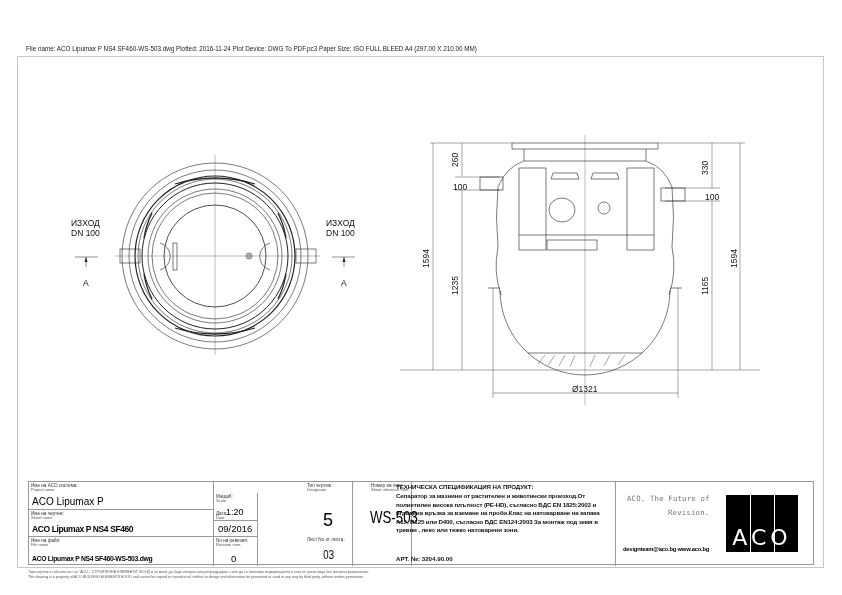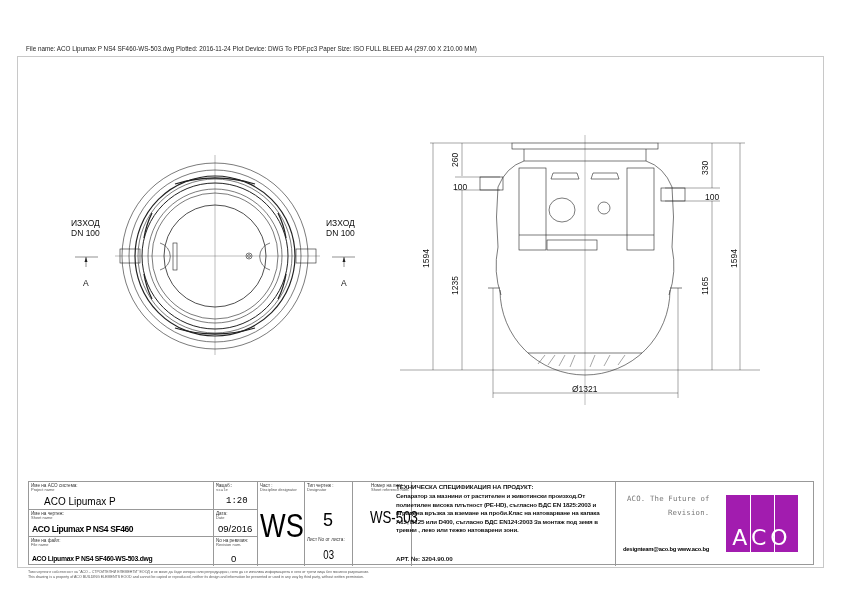--- a/index.html
+++ b/index.html
@@ -11,21 +11,21 @@
   .cell { position:absolute; box-sizing:border-box; border-right:1px solid #999; border-bottom:1px solid #999; }
   .lbl { position:absolute; left:2px; top:1px; font-size:4.6px; line-height:5px; color:#333; }
   .lbl2 { position:absolute; left:2px; top:6px; font-size:4px; line-height:4.5px; color:#555; }
   .val { position:absolute; font-size:10px; color:#000; white-space:nowrap; }
   .spec-title { position:absolute; left:396px; top:483px; font-size:6.2px; font-weight:bold; font-family:"Liberation Sans Narrow","Liberation Sans", sans-serif; letter-spacing:-0.1px; }
   .spec-body { position:absolute; left:396px; top:492px; width:216px; font-size:6.2px; line-height:8.6px; font-weight:bold; letter-spacing:-0.15px; }
   .spec-art { position:absolute; left:396px; top:555px; font-size:6.2px; font-weight:bold; }
   .tagline1 { position:absolute; left:627px; top:494px; font-size:7.3px; color:#777; font-family:"DejaVu Sans Mono", monospace; letter-spacing:0.2px; }
   .tagline2 { position:absolute; left:668px; top:508px; font-size:7.3px; color:#777; font-family:"DejaVu Sans Mono", monospace; letter-spacing:0.2px; }
   .contact { position:absolute; left:623px; top:546px; font-size:5.8px; color:#000; font-weight:bold; letter-spacing:-0.2px; }
-  .logo { position:absolute; left:726px; top:495px; width:72px; height:57px; background:#a21caf; }
+  .logo { position:absolute; left:726px; top:495px; width:72px; height:57px; background:#000000; }
   .logo .bar { position:absolute; top:0; width:1px; height:57px; background:#fff; }
   .logo .txt { position:absolute; left:2px; top:30px; width:68px; text-align:center; color:#fff; font-size:22px; letter-spacing:4px; font-family:"DejaVu Sans", sans-serif; }
   .footer { position:absolute; left:28px; top:570px; font-size:3.6px; line-height:4.6px; color:#555; white-space:nowrap; }
   .dimtxt { font-family:"Liberation Sans", sans-serif; font-size:8.5px; fill:#111; }
 </style>
 </head>
 <body>
 
 <div class="header-line">File name: ACO Lipumax P NS4 SF460-WS-503.dwg   Plotted: 2016-11-24   Plot Device: DWG To PDF.pc3   Paper Size: ISO FULL BLEED A4 (297.00 X 210.00 MM)</div>
 <div class="frame"></div>
@@ -150,51 +150,46 @@
   <div>ИЗХОД</div>
   <div>DN 100</div>
 </div>
 <div style="position:absolute;left:83px;top:278px;font-size:8.5px;">A</div>
 <div style="position:absolute;left:341px;top:278px;font-size:8.5px;">A</div>
 
 <div class="tb">
   <div class="cell" style="left:0;top:0;width:185px;height:28px;">
     <div class="lbl">Име на ACO система:</div>
     <div class="lbl2">Project name</div>
-    <div class="val" style="left:3px;top:14px;font-size:10px;margin-left:12px;">ACO Lipumax P</div>
+    <div class="val" style="left:3px;top:14px;font-size:10px;">ACO Lipumax P</div>
   </div>
   <div class="cell" style="left:0;top:28px;width:185px;height:27px;text-decoration:underline;">
     <div class="lbl">Име на чертеж:</div>
     <div class="lbl2">Sheet name</div>
     <div class="val" style="left:3px;top:14px;font-size:8.5px;font-weight:bold;letter-spacing:-0.4px;">ACO Lipumax P NS4 SF460</div>
   </div>
   <div class="cell" style="left:0;top:55px;width:185px;height:29px;border-bottom:none;">
     <div class="lbl">Име на файл:</div>
     <div class="lbl2">File name</div>
     <div class="val" style="left:3px;top:18px;font-size:6.8px;font-weight:bold;letter-spacing:-0.3px;">ACO Lipumax P NS4 SF460-WS-503.dwg</div>
   </div>
-  <div class="cell" style="left:185px;top:0;width:44px;height:28px;font-family:Liberation Mono, monospace;">
+  <div class="cell" style="left:185px;top:11px;width:44px;height:28px;">
     <div class="lbl">Мащаб:</div>
     <div class="lbl2">Scale</div>
     <div class="val" style="left:12px;top:14px;font-size:9px;">1:20</div>
   </div>
   <div class="cell" style="left:185px;top:28px;width:44px;height:27px;">
     <div class="lbl">Дата:</div>
     <div class="lbl2">Date</div>
     <div class="val" style="left:4px;top:13px;font-size:9.5px;text-align:center;">09/2016</div>
   </div>
   <div class="cell" style="left:185px;top:55px;width:44px;height:29px;border-bottom:none;">
     <div class="lbl">No на ревизия:</div>
     <div class="lbl2">Revision num.</div>
     <div class="val" style="left:17px;top:16px;font-size:9.5px;">0</div>
-  </div>
-  <div class="cell" style="left:229px;top:0;width:47px;height:84px;border-bottom:none;">
-    <div class="lbl">Част :</div>
-    <div class="lbl2">Discipline designator</div>
-    <div class="val" style="left:2px;top:24px;font-size:34px;transform:scaleX(0.8);transform-origin:left;">WS</div>
   </div>
   <div class="cell" style="left:276px;top:0;width:48px;height:84px;border-bottom:none;">
     <div class="lbl">Тип чертеж :</div>
     <div class="lbl2">Designator</div>
     <div class="val" style="left:18px;top:28px;font-size:18px;">5</div>
     <div class="lbl" style="top:55px;">Лист No от листа:</div>
     <div class="val" style="left:17px;top:66px;font-size:12px;transform:scaleX(0.8);">03</div>
   </div>
   <div class="cell" style="left:340px;top:0;width:43px;height:84px;border-bottom:none;">
     <div class="lbl">Номер на лист :</div>

